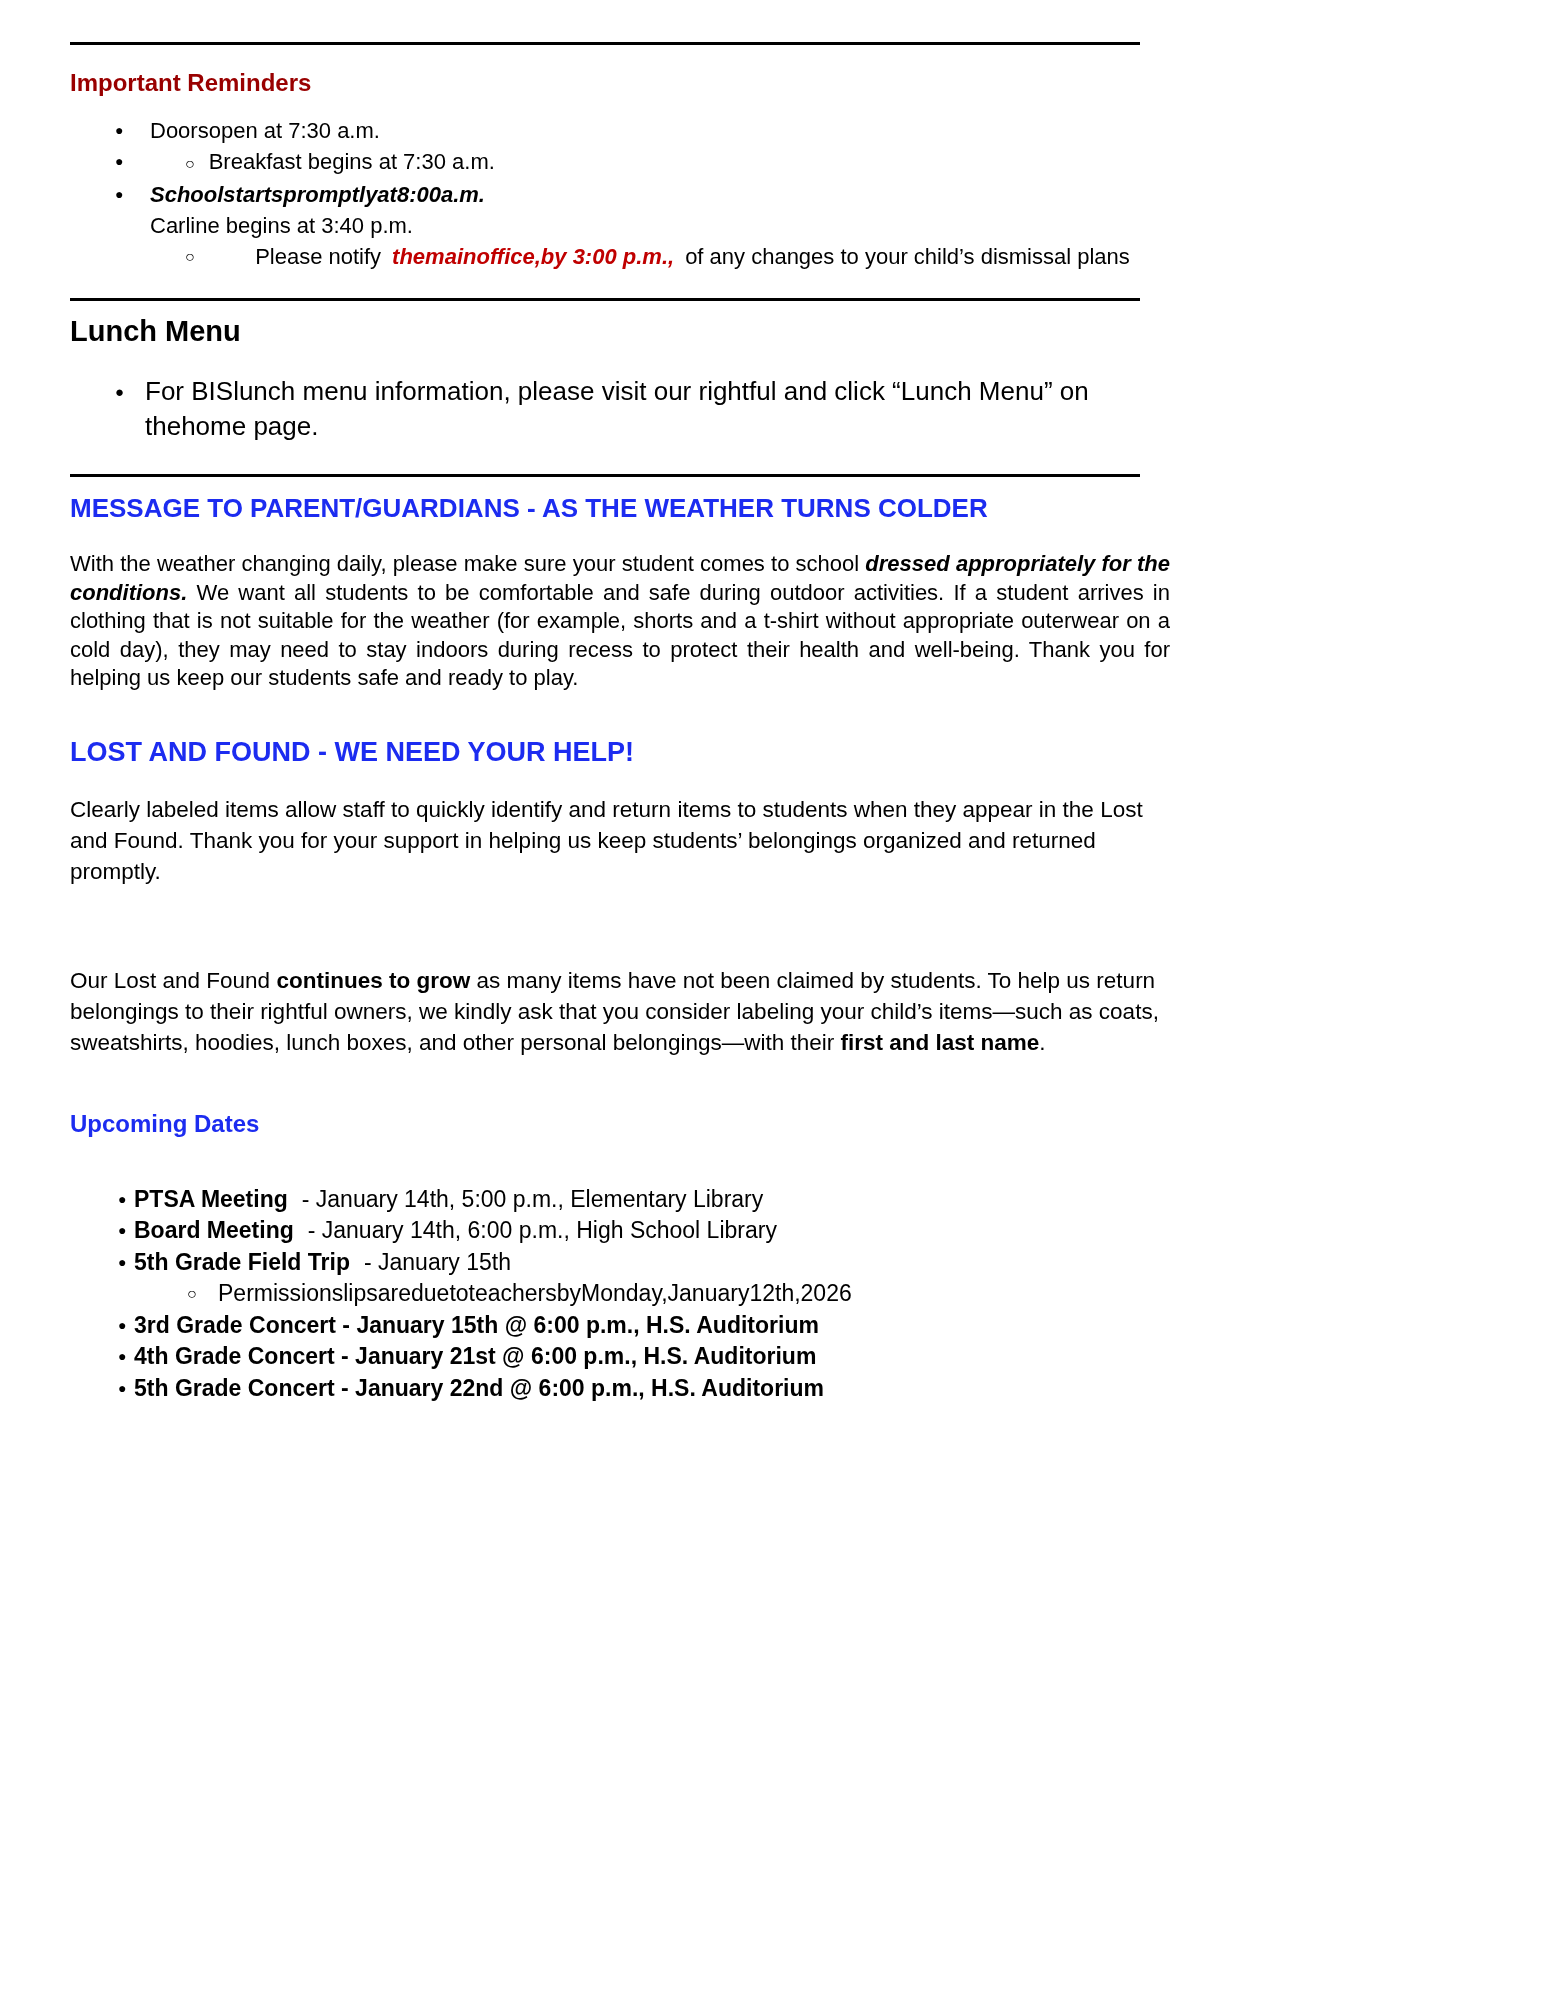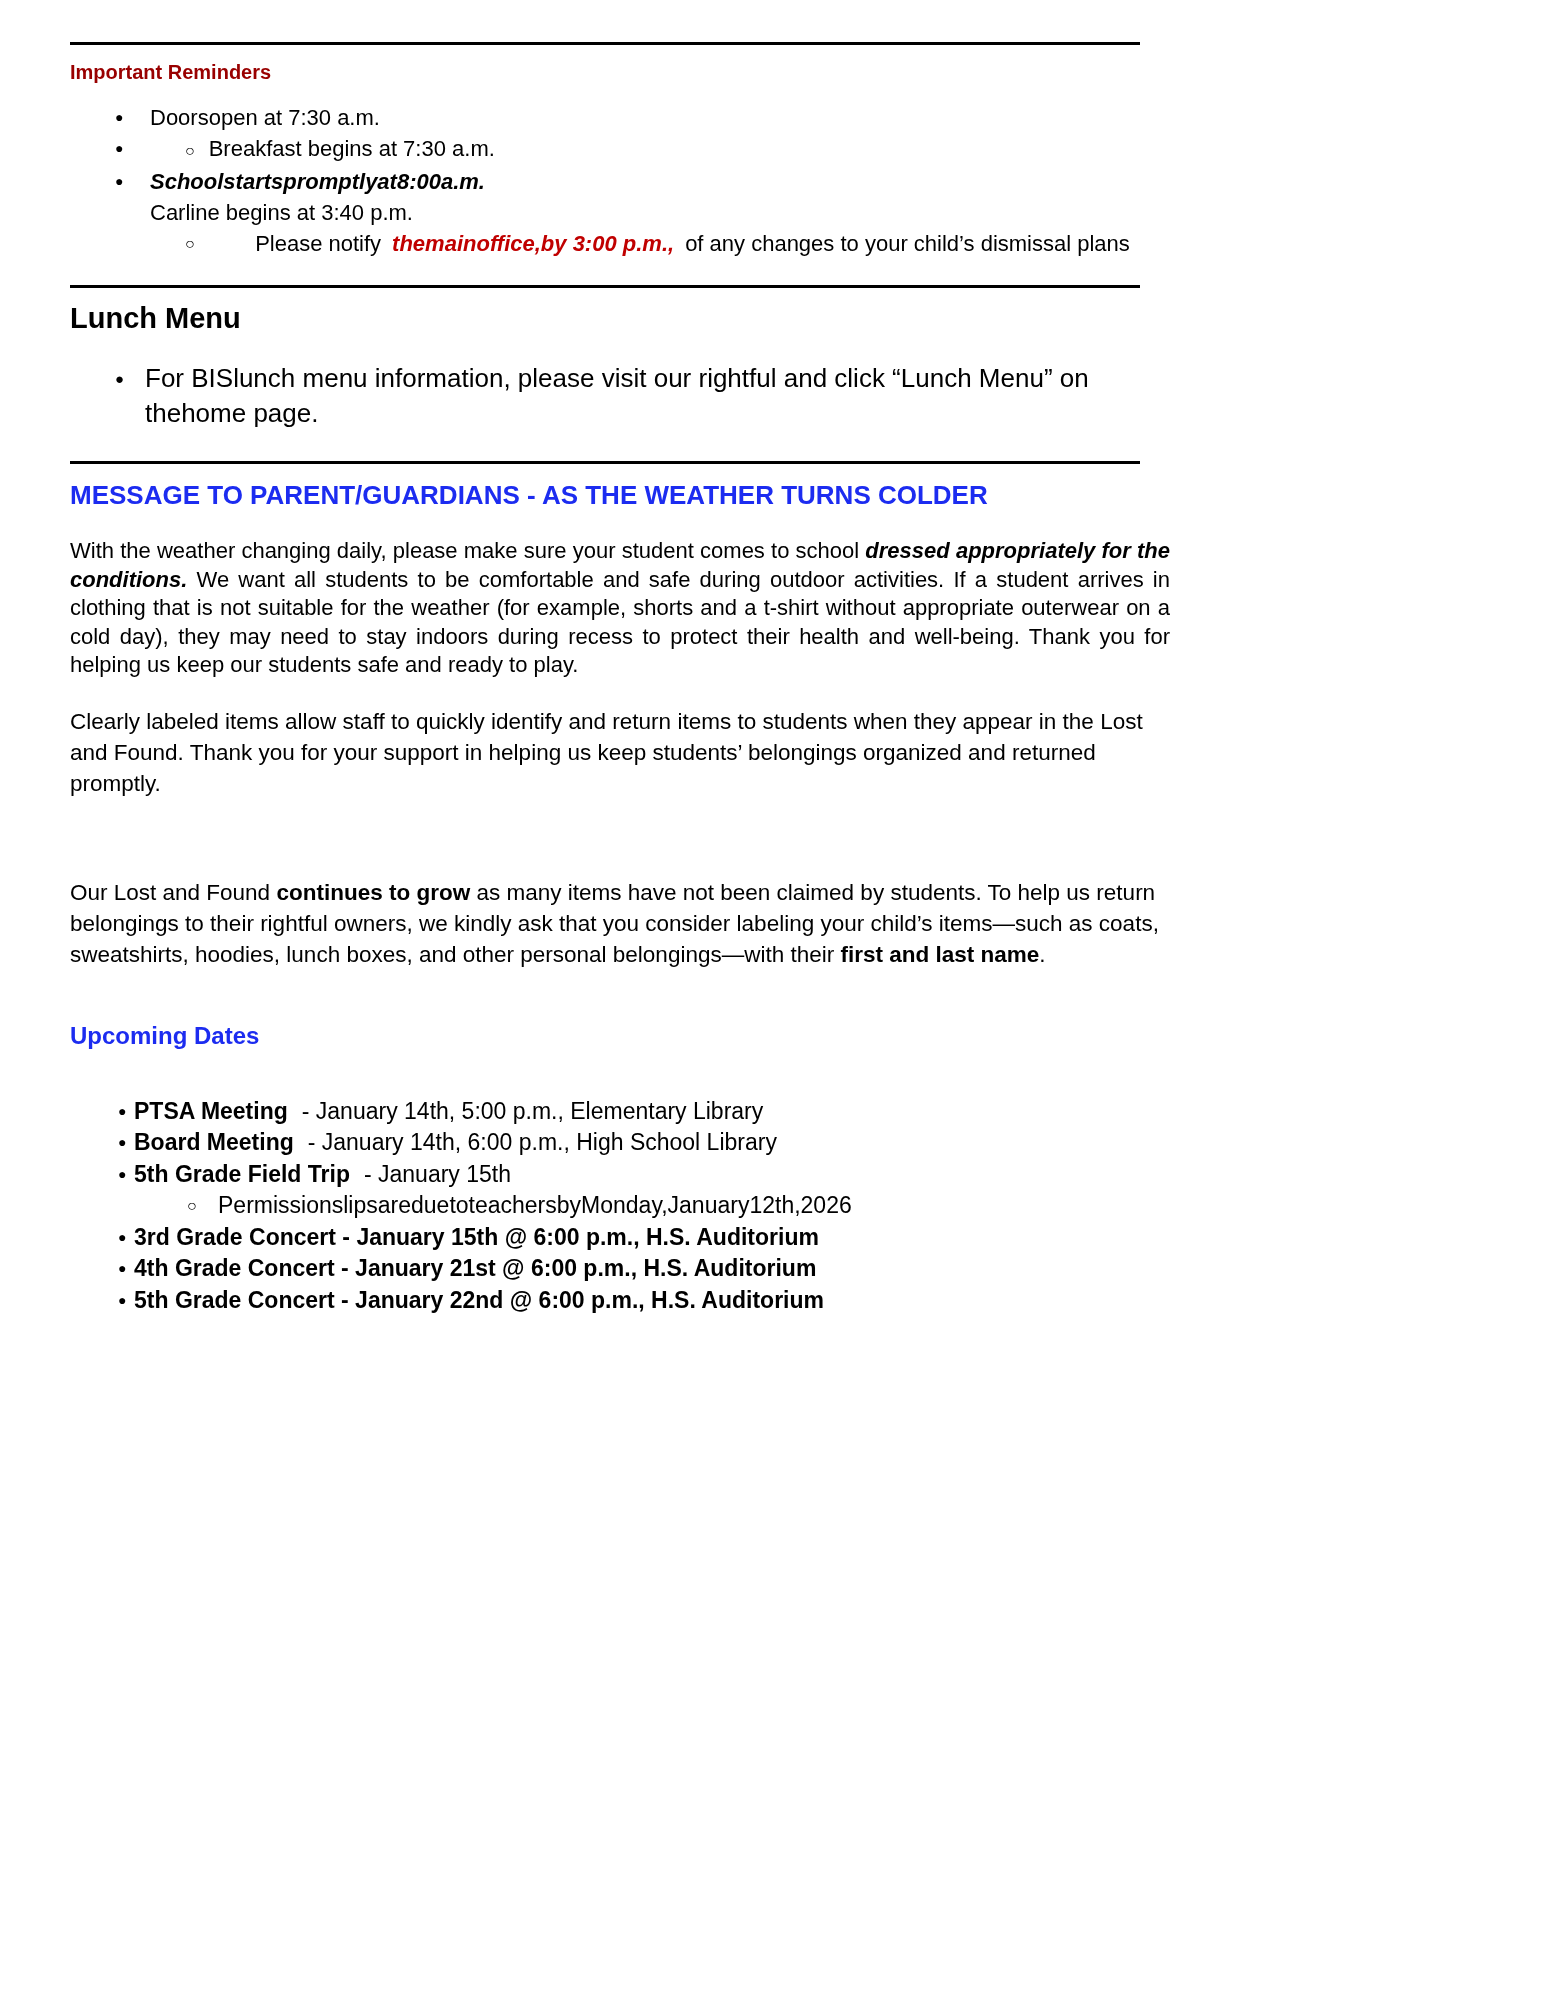--- a/index.html
+++ b/index.html
@@ -16,22 +16,22 @@
 
   .rule {
     width: 1070px;
     height: 0;
     border-top: 3px solid #000;
   }
   .rule-2 { margin-top: 26px; }
   .rule-3 { margin-top: 30px; }
 
   .red-title {
-    margin-top: 16px;
-    font-size: 20px;
+    margin-top: 24px;
+    font-size: 24px;
     font-weight: bold;
     color: var(--accent-red, #990000);
   }
   .subhead {
     margin-top: 4px;
     font-size: 24px;
     font-weight: bold;
   }
 
   
@@ -125,20 +125,21 @@
   <div class="rule rule-3"></div>
 
   <div class="blue-title weather">MESSAGE TO PARENT/GUARDIANS - AS THE WEATHER TURNS COLDER</div>
 
   <p class="para weather-p">
     <span>With the weather changing daily, please make sure your student comes to school</span>
     <span class="bi">dressed appropriately for the conditions.</span>
     <span>We want all students to be comfortable and safe during outdoor activities. If a student arrives in clothing that is not suitable for the weather (for example, shorts and a t-shirt without appropriate outerwear on a cold day), they may need to stay indoors during recess to protect their health and well-being. Thank you for helping us keep our students safe and ready to play.</span>
   </p>
 
+  <div class="blue-title lost">LOST AND FOUND - WE NEED YOUR HELP!</div>
 
   <p class="para lost-p2">Clearly labeled items allow staff to quickly identify and return items to students when they appear in the Lost and Found. Thank you for your support in helping us keep students’ belongings organized and returned promptly.</p>
 
   <p class="para lost-p1">
     <span>Our Lost and Found</span>
     <b>continues to grow</b>
     <span>as many items have not been claimed by students. To help us return belongings to their rightful owners, we kindly ask that you consider labeling your child’s items—such as coats, sweatshirts, hoodies, lunch boxes, and other personal belongings—with their</span>
     <b>first and last name</b><span>.</span>
   </p>
 

